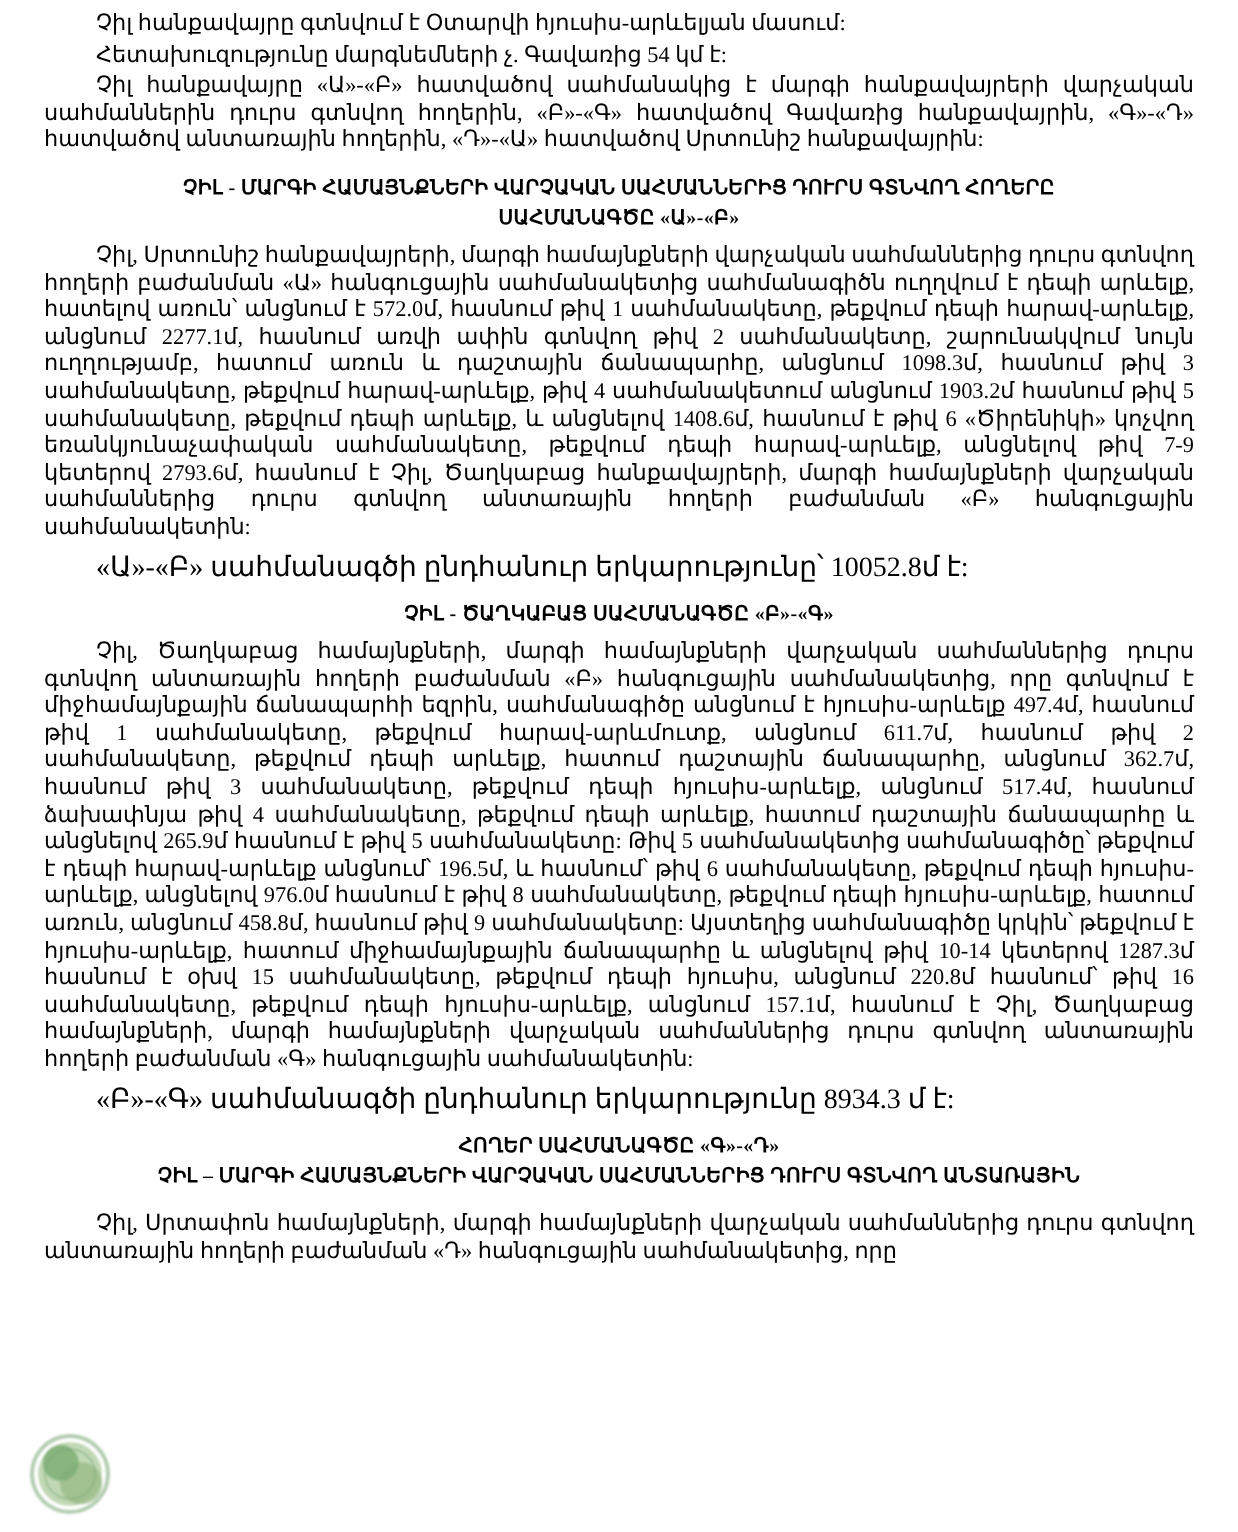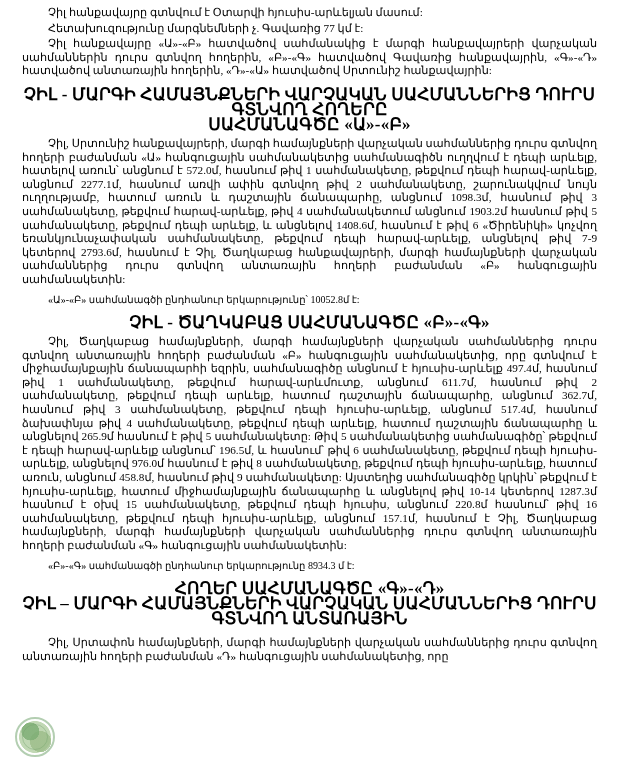--- a/index.html
+++ b/index.html
@@ -27,36 +27,36 @@
     line-height: 13.6px;
     text-align: justify;
     text-justify: inter-word;
     hyphens: none;
   }
   p.ind {
     text-indent: 26px;
   }
   h2.section {
     margin: 9px 0 3px 0;
-    font-size: 17px;
+    font-size: 10px;
     font-weight: bold;
     text-align: center;
     line-height: 15px;
     letter-spacing: 0.2px;
   }
   h2.section .ln {
     display: block;
   }
   .gap-small {
     margin-top: 5px;
   }
   .quoted-line {
     margin: 6px 0 0 0;
     text-indent: 26px;
-    font-size: 10px;
+    font-size: 14px;
     line-height: 13.6px;
   }
   .bottom-block {
     margin-top: 10px;
   }
   .stamp {
     position: absolute;
     left: 12px;
     bottom: 6px;
     width: 46px;
@@ -81,21 +81,21 @@
     border: 1px solid rgba(110,160,105,0.45);
     border-radius: 50%;
   }
 </style>
 </head>
 <body>
 
 <div class="page">
 
   <p class="ind">Չիլ հանքավայրը գտնվում է Օտարվի հյուսիս-արևելյան մասում:</p>
-  <p class="ind">Հետախուզությունը մարգնեմների չ. Գավառից     77 կմ է:</p>
+  <p class="ind">Հետախուզությունը մարգնեմների չ. Գավառից     54 կմ է:</p>
   <p class="ind">Չիլ հանքավայրը «Ա»-«Բ» հատվածով սահմանակից է մարգի հանքավայրերի վարչական սահմաններին դուրս գտնվող հողերին, «Բ»-«Գ» հատվածով Գավառից հանքավայրին, «Գ»-«Դ» հատվածով անտառային հողերին, «Դ»-«Ա» հատվածով Սրտունիշ հանքավայրին:</p>
 
   <h2 class="section">
     <span class="ln">ՉԻԼ - ՄԱՐԳԻ ՀԱՄԱՅՆՔՆԵՐԻ ՎԱՐՉԱԿԱՆ ՍԱՀՄԱՆՆԵՐԻՑ ԴՈՒՐՍ ԳՏՆՎՈՂ ՀՈՂԵՐԸ</span>
     <span class="ln">ՍԱՀՄԱՆԱԳԾԸ    «Ա»-«Բ»</span>
   </h2>
 
   <p class="ind gap-small">Չիլ, Սրտունիշ հանքավայրերի, մարգի համայնքների վարչական սահմաններից դուրս գտնվող հողերի բաժանման «Ա» հանգուցային սահմանակետից սահմանագիծն ուղղվում է դեպի արևելք, հատելով առուն՝ անցնում է 572.0մ, հասնում թիվ 1 սահմանակետը, թեքվում դեպի հարավ-արևելք, անցնում 2277.1մ, հասնում առվի ափին գտնվող թիվ 2 սահմանակետը, շարունակվում նույն ուղղությամբ, հատում առուն և դաշտային ճանապարհը, անցնում 1098.3մ, հասնում թիվ 3 սահմանակետը, թեքվում հարավ-արևելք, թիվ 4 սահմանակետում անցնում 1903.2մ հասնում թիվ 5 սահմանակետը, թեքվում դեպի արևելք, և անցնելով 1408.6մ, հասնում է թիվ 6 «Ծիրենիկի» կոչվող եռանկյունաչափական սահմանակետը, թեքվում դեպի հարավ-արևելք, անցնելով թիվ 7-9 կետերով 2793.6մ, հասնում է Չիլ, Ծաղկաբաց հանքավայրերի, մարգի համայնքների վարչական սահմաններից դուրս գտնվող անտառային հողերի բաժանման «Բ» հանգուցային սահմանակետին:</p>
 
   <p class="quoted-line">«Ա»-«Բ» սահմանագծի ընդհանուր երկարությունը՝  10052.8մ է:</p>

